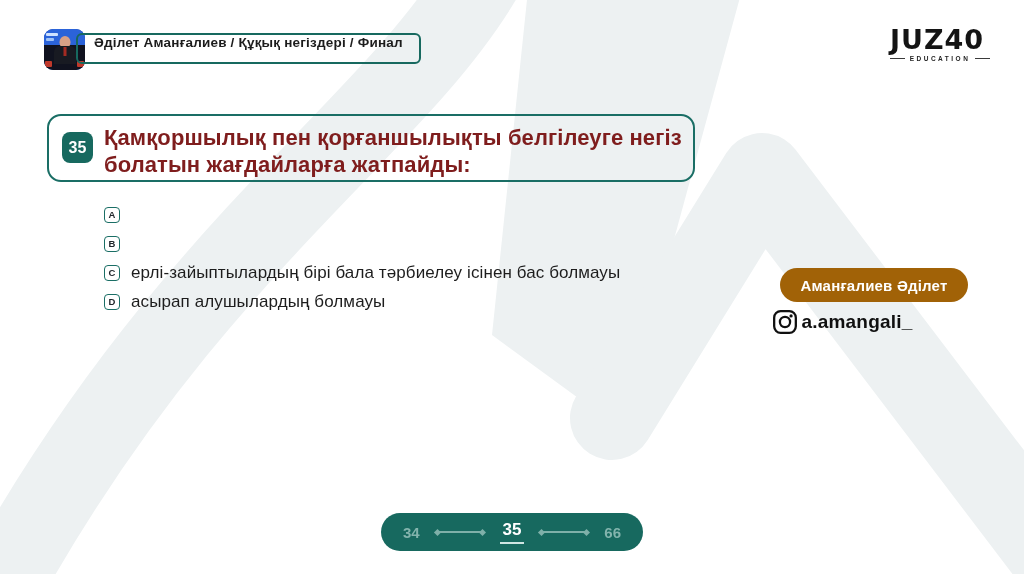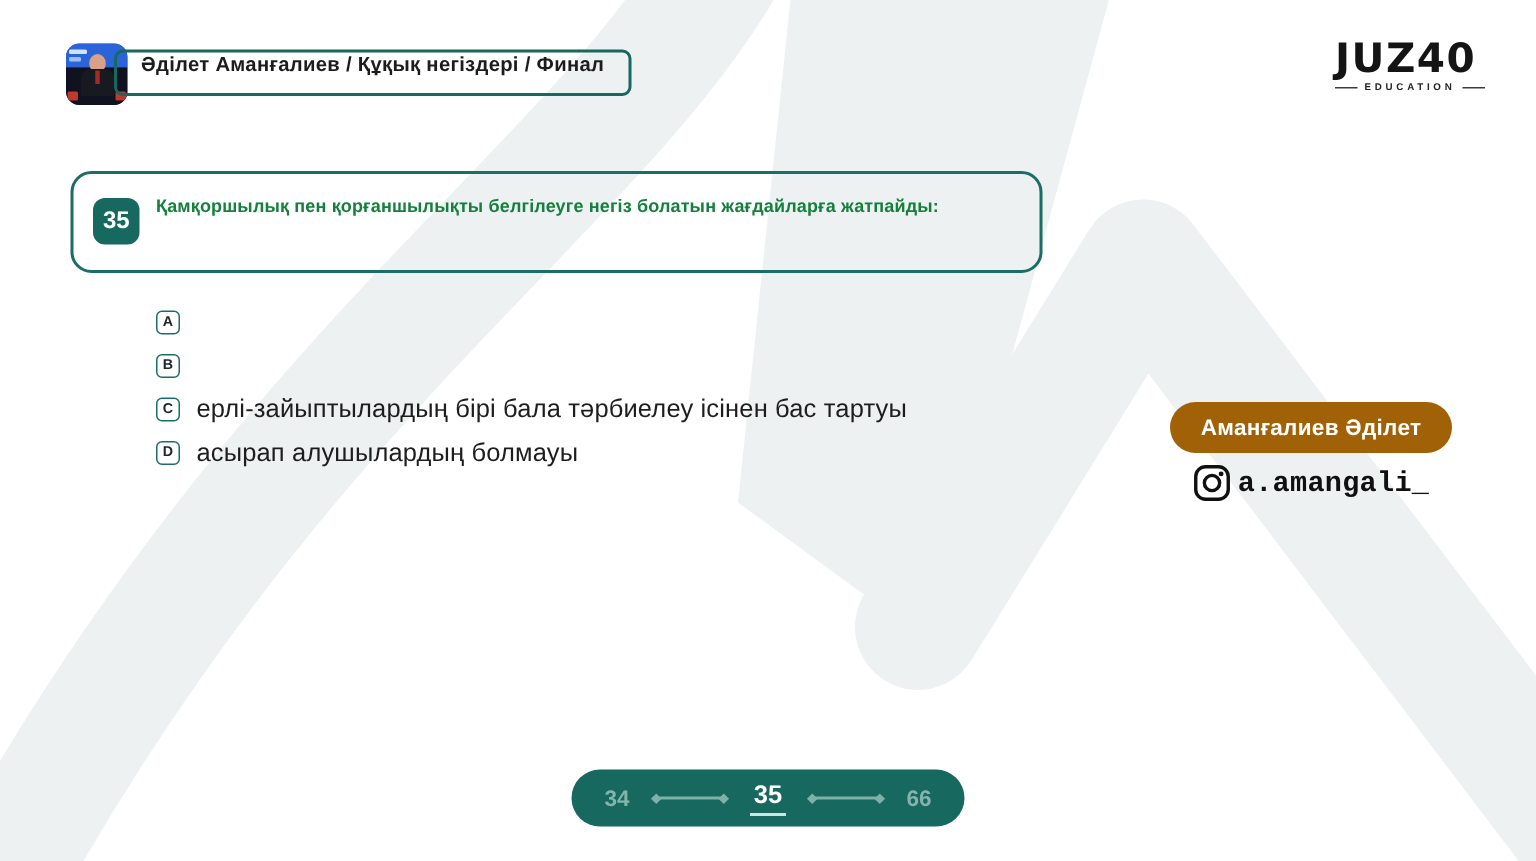--- a/index.html
+++ b/index.html
@@ -45,43 +45,43 @@
     position:absolute;left:47px;top:114px;width:648px;height:68px;box-sizing:border-box;
     border:2px solid #1A6E65;border-radius:14px;z-index:2;
   }
   .qnum{
     position:absolute;left:13px;top:16px;width:31px;height:31px;border-radius:8px;
     background:#17695F;color:#fff;font-size:16px;font-weight:bold;
     display:flex;align-items:center;justify-content:center;
   }
   .qtext{
     position:absolute;left:55px;top:8px;width:578px;
-    font-size:12px;font-weight:bold;color:#15803d;line-height:27px;letter-spacing:.1px;
+    font-size:22px;font-weight:bold;color:#7f1d1d;line-height:27px;letter-spacing:.1px;
   }
 
   
   .options{position:absolute;left:104px;top:203px;z-index:2;display:flex;flex-direction:column;gap:6px;}
   .opt{display:flex;align-items:center;gap:11px;height:23px;}
   .opt .badge{
     width:16px;height:16px;box-sizing:border-box;border:1.5px solid #1A6E65;border-radius:4px;
     background:#fff;color:#20262b;font-size:9.5px;font-weight:bold;
     display:flex;align-items:center;justify-content:center;flex:none;
   }
   .opt .txt{font-size:17px;font-weight:500;color:#1d1d1d;letter-spacing:.1px;white-space:nowrap;}
 
   
   .author-btn{
     position:absolute;left:780px;top:268px;width:188px;height:34px;border-radius:17px;
     background:#a16207;color:#fff;display:flex;align-items:center;justify-content:center;
     z-index:2;border:none;cursor:pointer;
   }
   .author-btn span{font-size:15px;font-weight:bold;letter-spacing:.2px;color:#fff;}
   .insta-row{
-    position:absolute;left:780px;top:306px;width:188px;height:32px;z-index:2;
-    display:flex;align-items:center;justify-content:center;gap:4px;cursor:pointer;font-family:Liberation Mono, monospace;
+    position:absolute;left:748px;top:306px;width:188px;height:32px;z-index:2;
+    display:flex;align-items:center;justify-content:center;gap:4px;cursor:pointer;
   }
   .insta-row svg{display:block;}
   .insta-row .handle{font-size:19px;font-weight:bold;color:#101010;letter-spacing:.2px;}
 
   
   .pager{
     position:absolute;left:381px;top:513px;width:262px;height:38px;border-radius:19px;
     background:#17695F;z-index:2;display:flex;align-items:center;justify-content:space-between;
     padding:16px 22px;box-sizing:border-box;
   }
@@ -135,21 +135,21 @@
 
   <div class="options">
     <div class="opt">
       <span class="badge">A</span>
     </div>
     <div class="opt">
       <span class="badge">B</span>
     </div>
     <div class="opt">
       <span class="badge">C</span>
-      <span class="txt">ерлі-зайыптылардың бірі бала тәрбиелеу ісінен бас тартуы</span>
+      <span class="txt">ерлі-зайыптылардың бірі бала тәрбиелеу ісінен бас болмауы</span>
     </div>
     <div class="opt">
       <span class="badge">D</span>
       <span class="txt">асырап алушылардың болмауы</span>
     </div>
   </div>
 
   <button class="author-btn">
     <span>Аманғалиев Әділет</span>
   </button>

